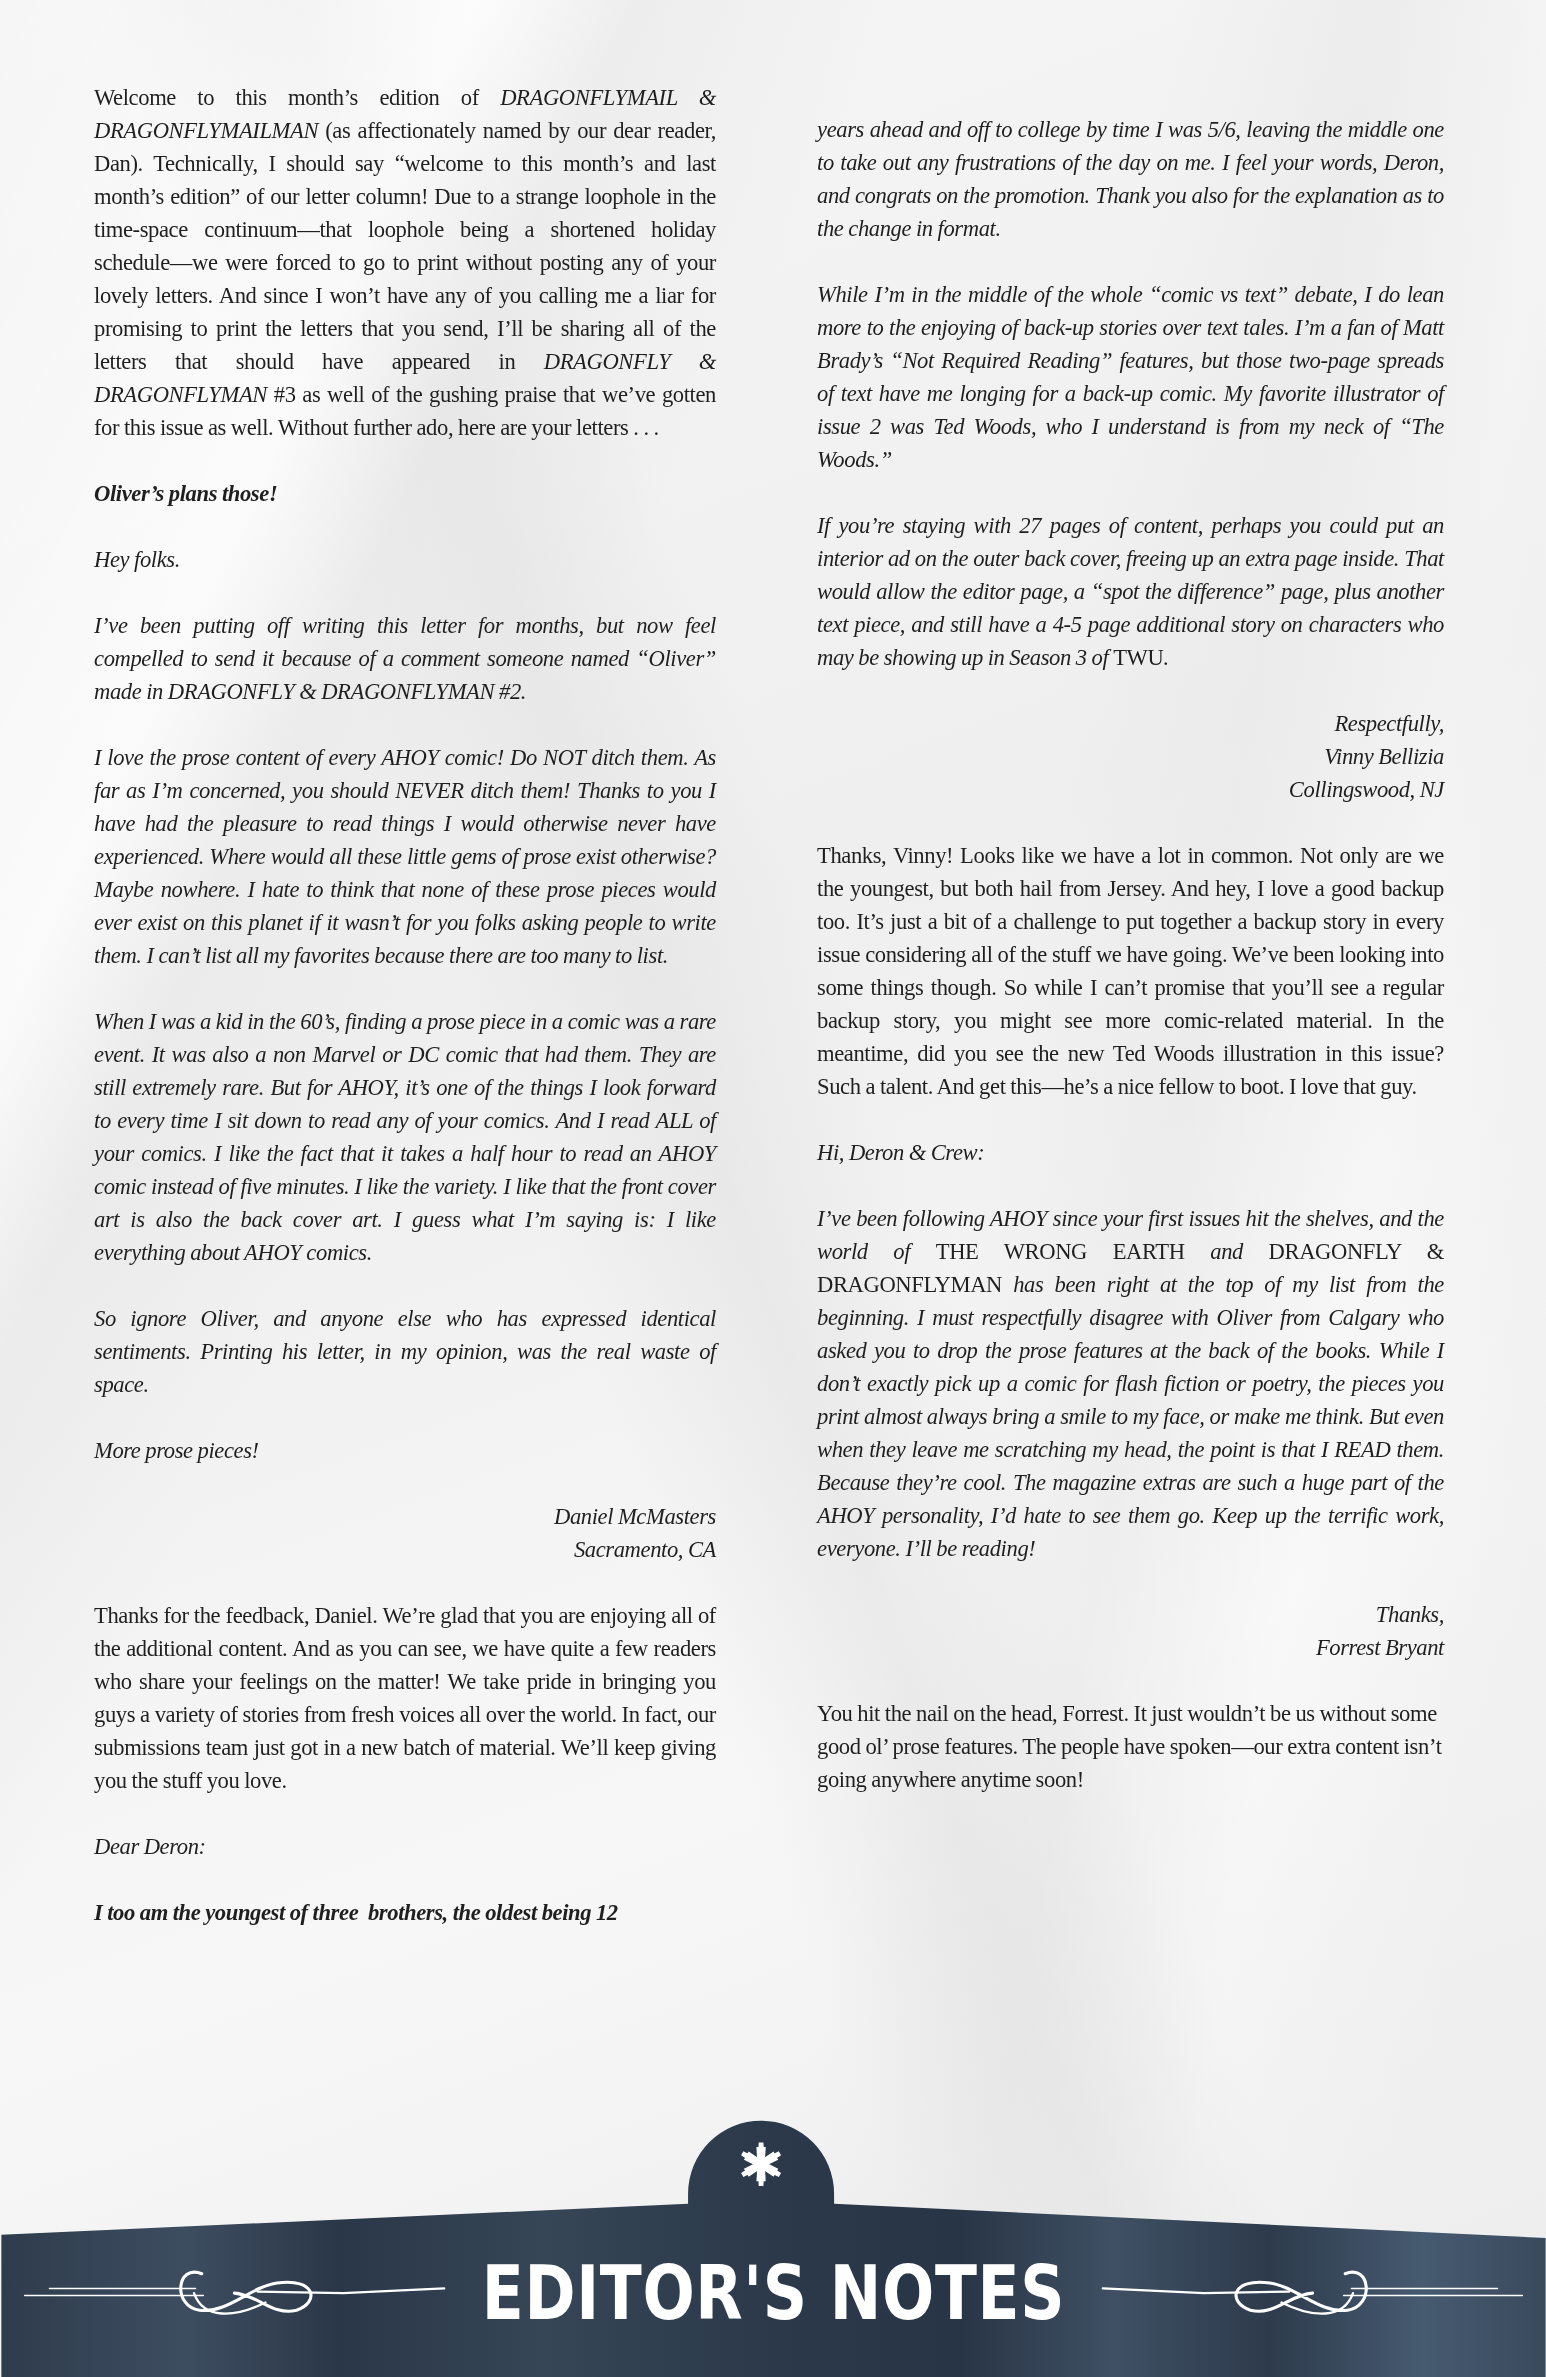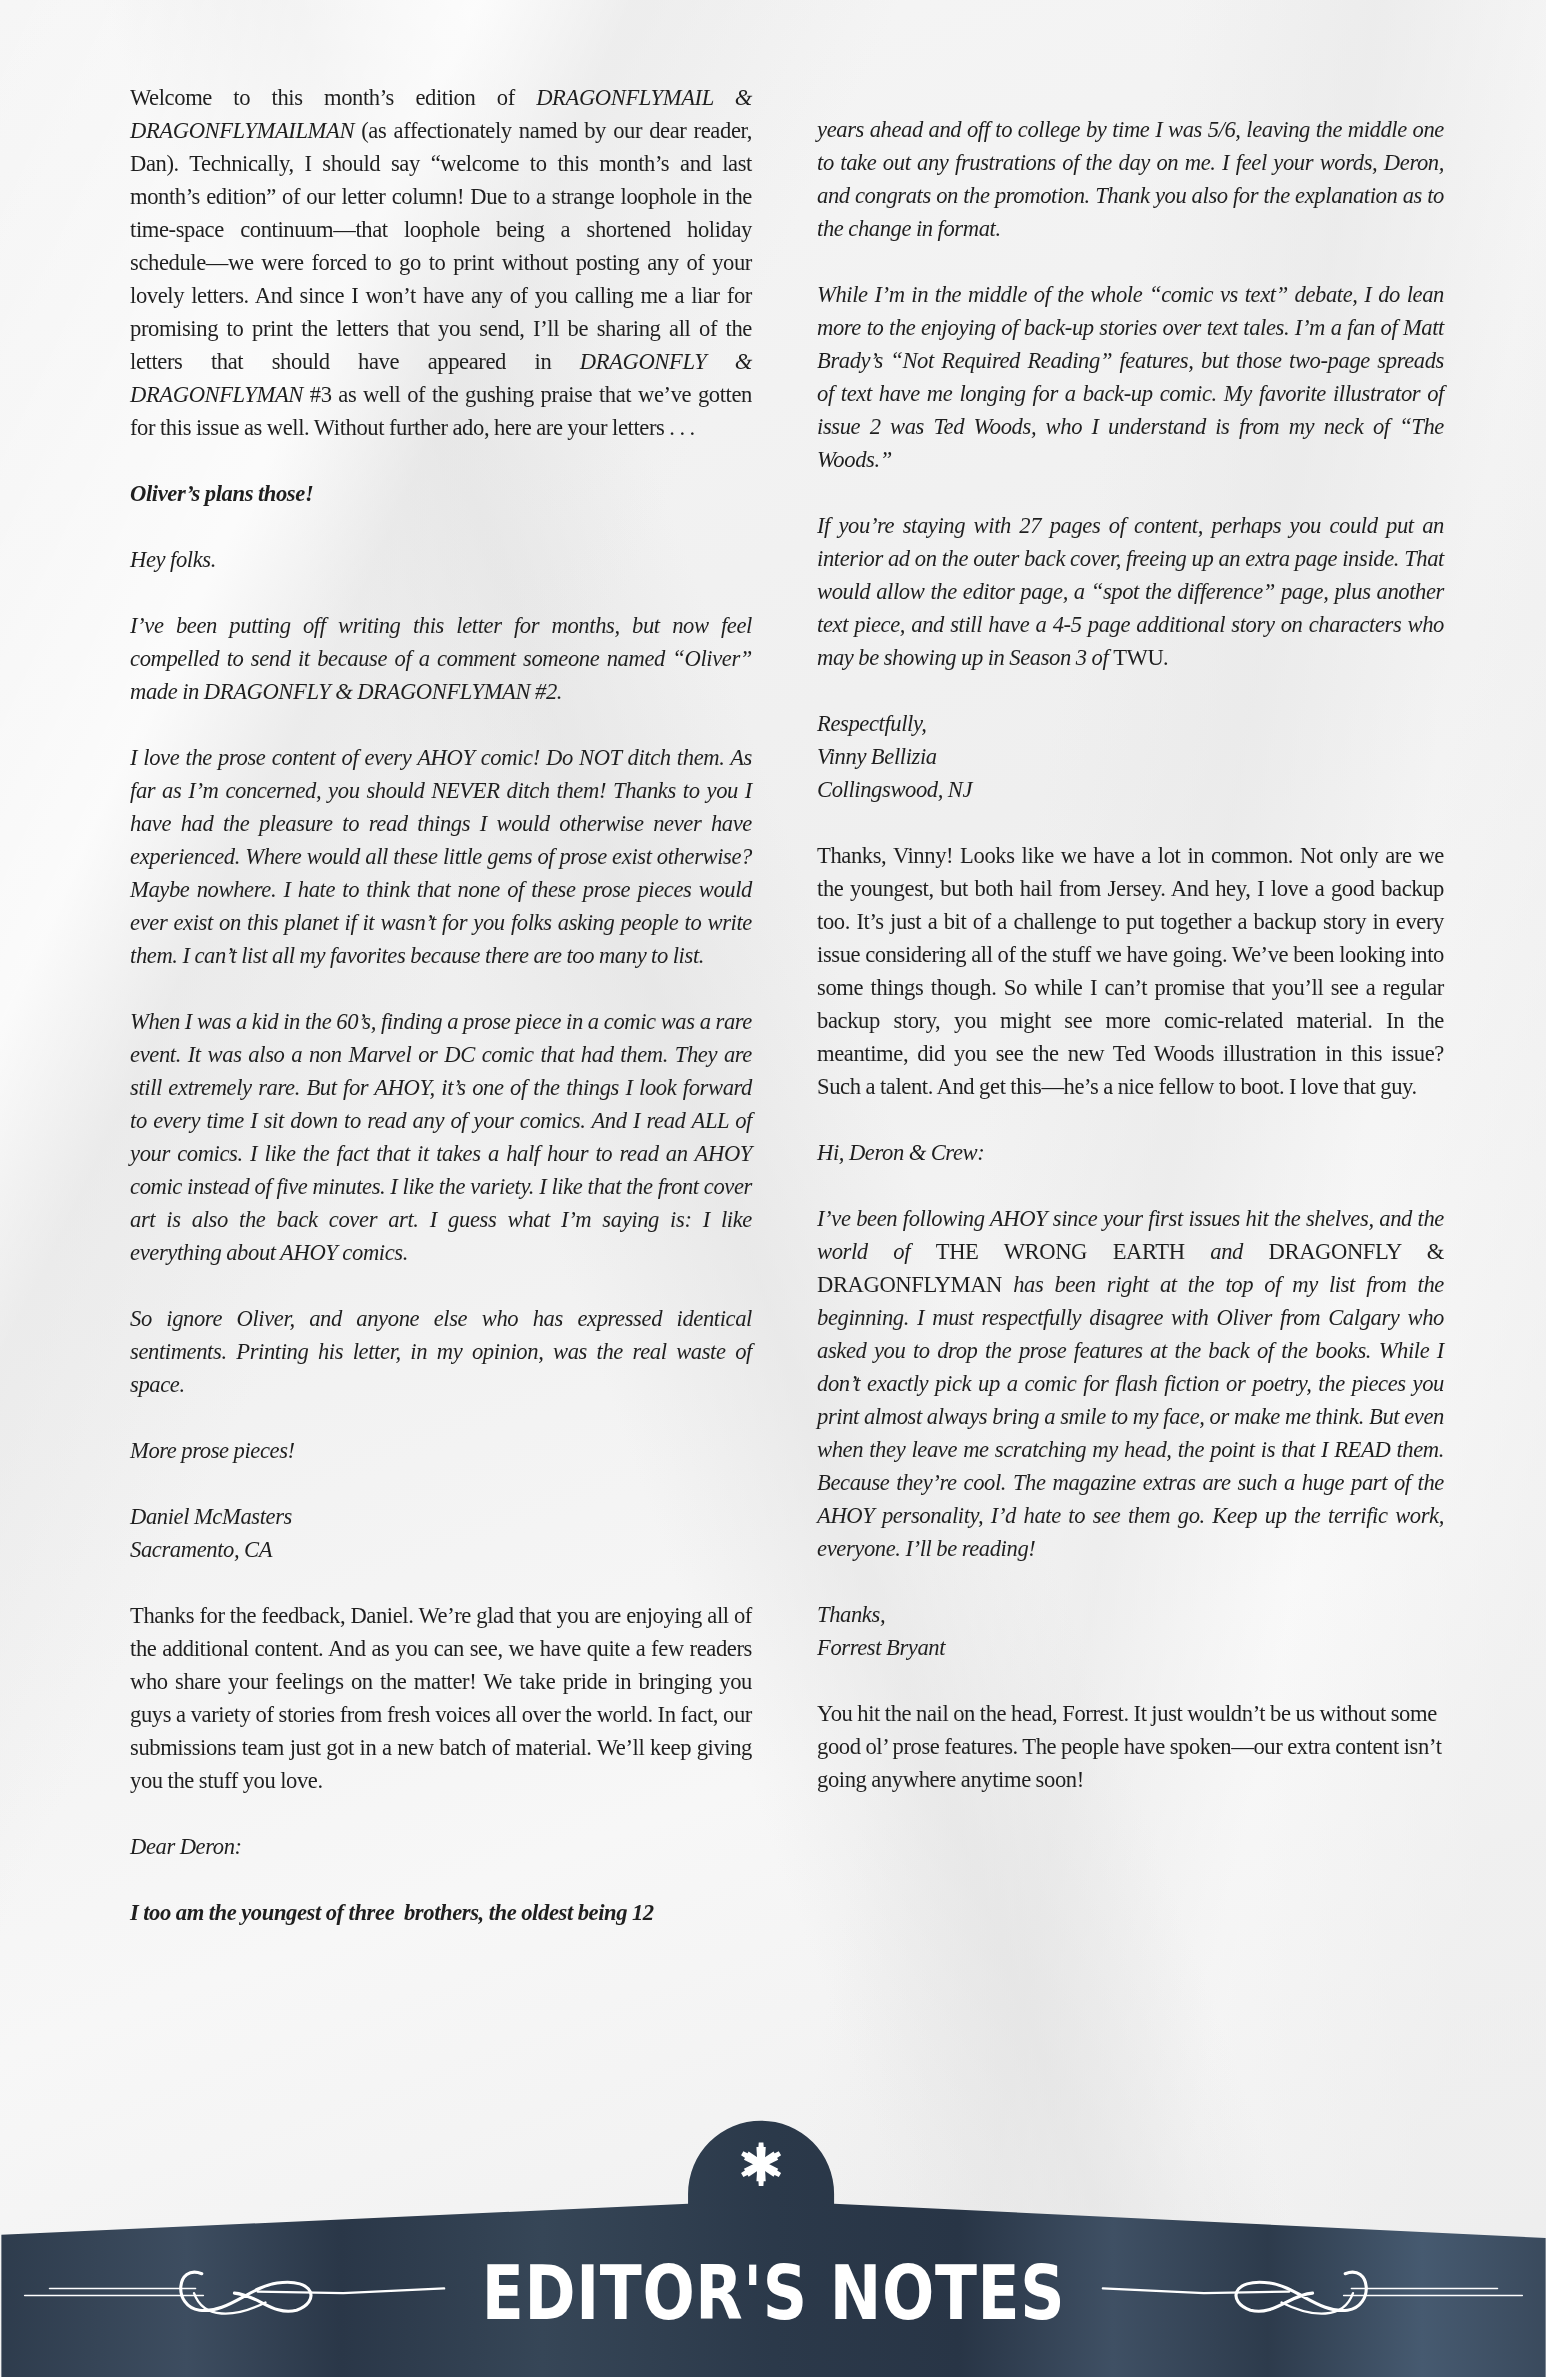--- a/index.html
+++ b/index.html
@@ -17,26 +17,26 @@
       linear-gradient(100deg, rgba(255,255,255,0) 60%, rgba(232,232,232,0.6) 70%, rgba(255,255,255,0.2) 80%, rgba(238,238,238,0.6) 92%),
       linear-gradient(160deg, #f6f6f6 0%, #efefef 40%, #f7f7f7 70%, #ececec 100%);
   }
   .col {
     position: absolute; top: 81px;
     font-size: 22.6px; line-height: 33px;
     text-align: justify;
     letter-spacing: -0.4px;
     word-spacing: -0.4px;
   }
-  .col.left { left: 94px; width: 622px; margin-left: 36px; }
+  .col.left { left: 94px; width: 622px; }
   .col.right { left: 817px; width: 627px; margin-top: 32px; }
   .col p { margin: 0 0 33px 0; }
   .col p.it { font-style: italic; }
   .col p.bold-it { font-style: italic; font-weight: bold; }
-  .col p.sig { font-style: italic; }
+  .col p.sig { text-align: right; font-style: italic; }
   .col em { font-style: italic; }
   .col .rom { font-style: normal; }
   .col p.last { text-align: left; }
 
   .banner {
     position: absolute; left: 0; top: 2116px; width: 1547px; height: 261px;
   }
   .banner svg { position: absolute; left: 0; top: 0; }
   .banner-title {
     position: absolute; left: 0; top: 2247px; width: 1547px;

